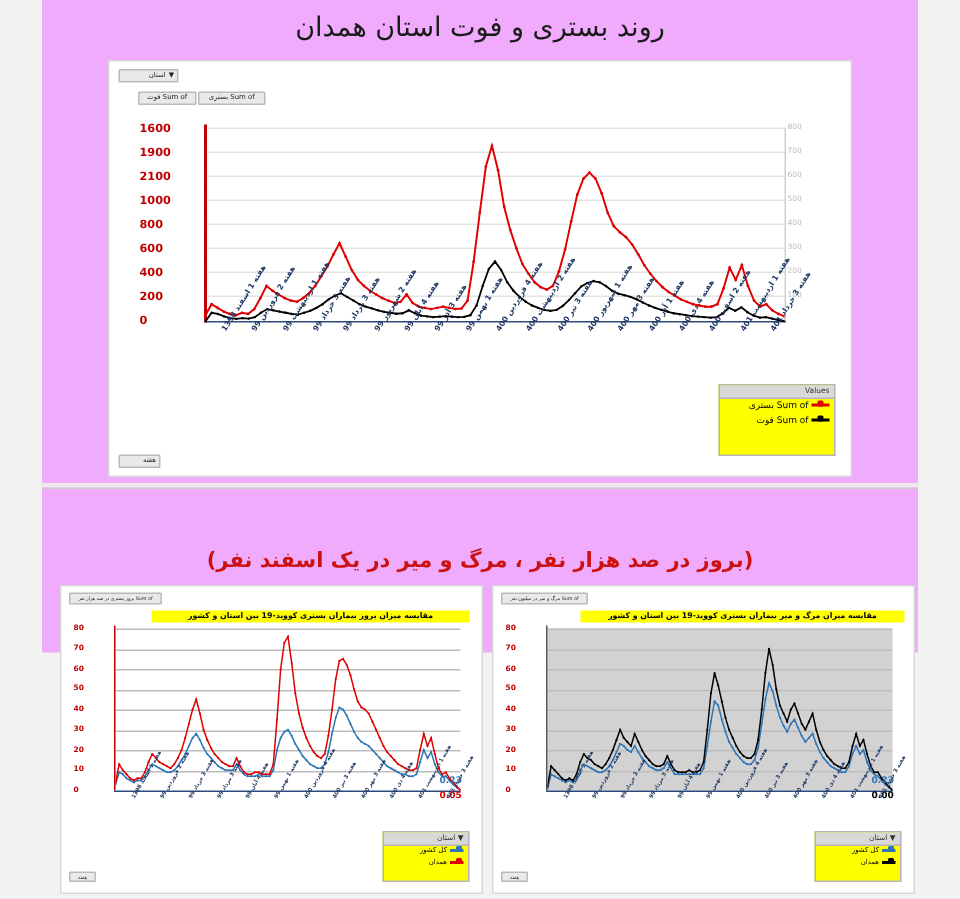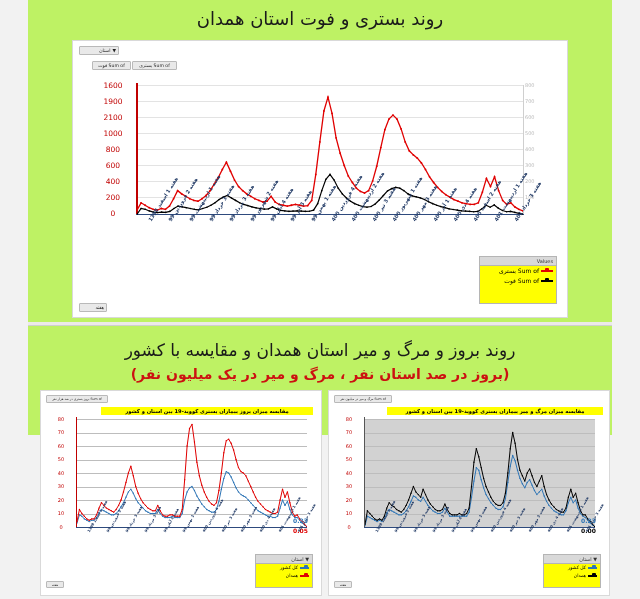--- a/index.html
+++ b/index.html
@@ -3,21 +3,21 @@
 <meta charset="utf-8">
 <style>
   html,body{margin:0;padding:0;}
   body{
     width:640px;height:599px;
     background:#f2f2f2;
     font-family:"DejaVu Sans","Liberation Sans",sans-serif;
     overflow:hidden;
   }
   .page{position:relative;width:640px;height:599px;background:#f2f2f2;}
-  .sheet{position:absolute;left:28px;top:0;width:584px;height:435px;background:#bef264;}
+  .sheet{position:absolute;left:28px;top:0;width:584px;height:435px;background:#f0abfc;}
 
   
   .title1{
     position:absolute;left:0;top:8px;width:584px;
     text-align:center;direction:rtl;
     font-size:18px;color:#1a1a1a;font-weight:400;
     font-family:"DejaVu Sans","Liberation Sans",sans-serif;
   }
   .divider{position:absolute;left:0;top:322px;width:584px;height:3px;background:#eceaea;}
   .divider2{position:absolute;left:0;top:325px;width:584px;height:1px;background:#cfcfcf;}
@@ -36,21 +36,21 @@
   .pvt{position:absolute;border:1px solid #d9d9d9;background:#ffffff;box-sizing:border-box;}
 
   .fieldbtn{
     position:absolute;background:#e9e9e9;border:1px solid #b9b9b9;
     font-size:4.6px;color:#222;direction:rtl;
     padding:1px 2px;box-sizing:border-box;white-space:nowrap;
     line-height:1.25;border-radius:1px;
   }
   .fieldbtn .fi{display:inline-block;margin-left:2px;}
 
-  .ytick{position:absolute;font-size:7.5px;color:#c00000;text-align:center;font-weight:normal;}
+  .ytick{position:absolute;font-size:7.5px;color:#c00000;text-align:left;font-weight:bold;}
   .ytick2{position:absolute;font-size:5px;color:#b9b9b9;text-align:left;}
   .grid{position:absolute;background:#e3e3e3;height:1px;}
   .axisline{position:absolute;background:#c00000;}
   .axisline2{position:absolute;background:#cfcfcf;}
 
   .xlab{
     position:absolute;font-size:5.1px;color:#1f3864;font-weight:bold;
     direction:rtl;white-space:nowrap;
     transform-origin:left top;transform:rotate(-58deg);
   }
@@ -363,22 +363,21 @@
           <span class="swatch" style="background:#000000;"></span><span>Sum of فوت</span>
         </div>
       </div>
 
       <div class="fieldbtn" style="left:6px;top:262px;width:28px;height:9px;text-align:right;">هفته</div>
     </div>
 
     <div class="divider"></div>
     <div class="divider2"></div>
 
-    <div class="title2">روند بروز و مرگ و میر استان همدان و مقایسه با کشور</div>
-    <div class="title2sub">(بروز در صد استان نفر ، مرگ و میر در یک میلیون نفر)</div>
+    <div class="title2sub">(بروز در صد هزار نفر ، مرگ و میر در یک اسفند نفر)</div>
 
     <div class="pvt" style="left:12px;top:390px;width:282px;height:206px;">
       <div class="fieldbtn" style="left:5px;top:4px;width:62px;height:8px;text-align:center;font-size:3.2px;">Sum of بروز بستری در صد هزار نفر</div>
 
       <div class="chtitle" style="left:60px;top:16px;width:206px;">مقایسه میزان بروز بیماران بستری کووید-19 بین استان و کشور</div>
 
       <div id="yt-left">
           <div class="ytick" style="left: 8px; top: 132.5px; width: 24px; font-size: 5px; color: rgb(192, 0, 0);">0</div>
           <div class="ytick" style="left: 8px; top: 119px; width: 24px; font-size: 5px; color: rgb(192, 0, 0);">10</div>
           <div class="ytick" style="left: 8px; top: 105.5px; width: 24px; font-size: 5px; color: rgb(192, 0, 0);">20</div>

